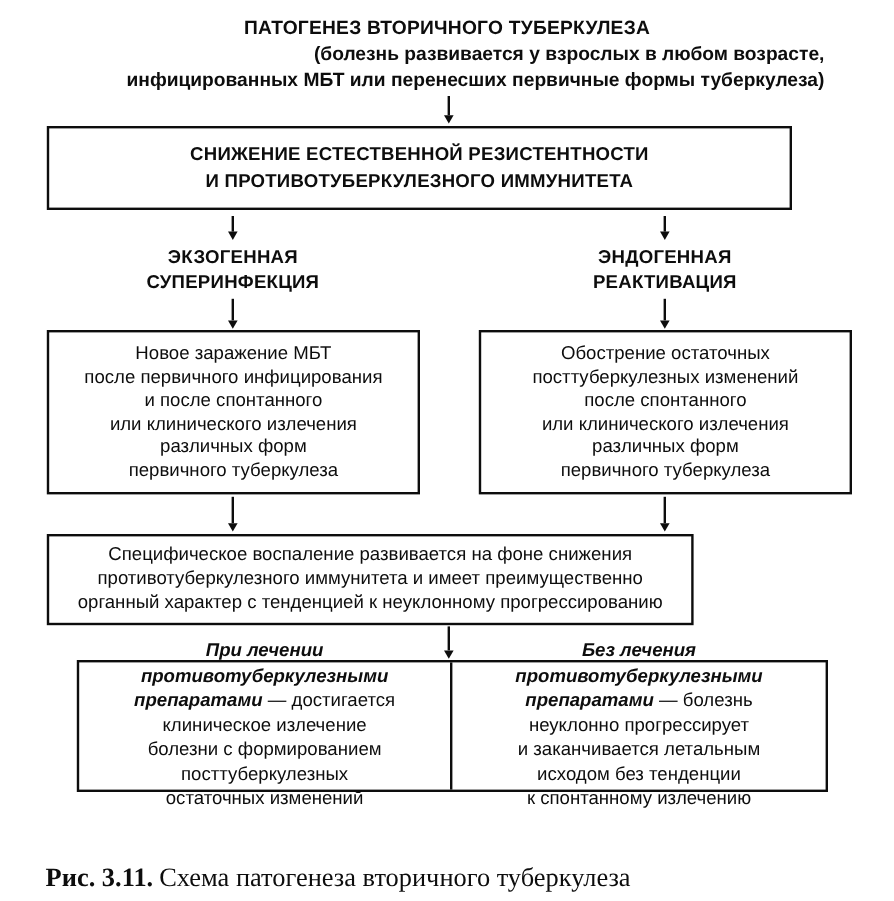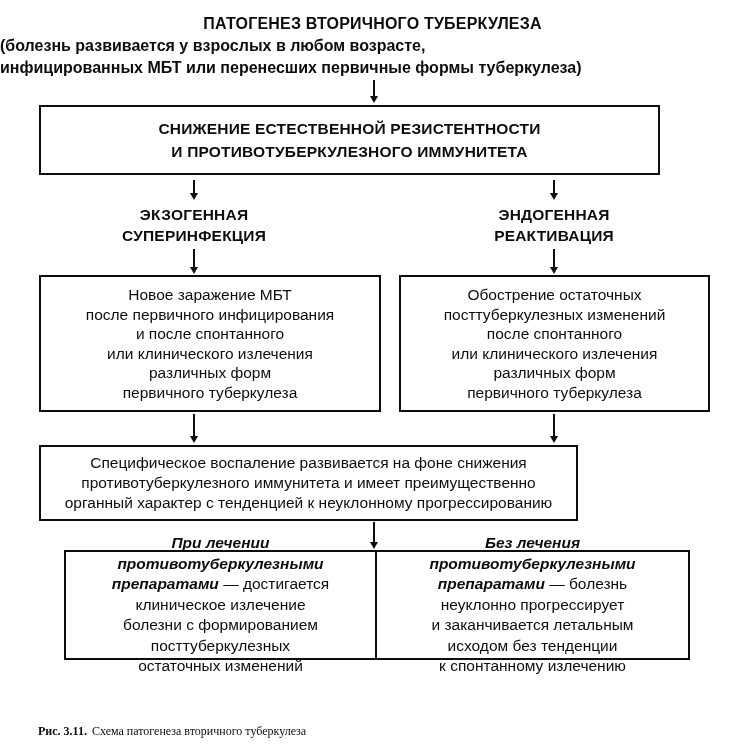--- a/index.html
+++ b/index.html
@@ -8,21 +8,21 @@
     position:relative; width:745px; height:751px; background:#ffffff;
     font-family:"Liberation Sans", sans-serif; color:#0d0d0d; overflow:hidden;
   }
   .abs { position:absolute; }
 
   .title {
     left:0; top:13px; width:745px; text-align:center;
     font-weight:bold; font-size:16px; line-height:22px; letter-spacing:0.2px;
   }
   .subtitle {
-    left:0; top:35px; width:687px; text-align:left;
+    left:0; top:35px; width:687px; text-align:right;
     font-weight:bold; font-size:16px; line-height:22px; white-space:pre-line;
   }
 
   .box {
     position:absolute; border:2.5px solid #0d0d0d; background:#ffffff;
     display:flex; align-items:center; justify-content:center;
     text-align:center; white-space:pre-line;
   }
   .box-resistance { font-weight:bold; font-size:15.5px; line-height:23px; letter-spacing:0.2px; }
   .box-body { font-size:15.5px; line-height:19.5px; }
@@ -47,21 +47,21 @@
   }
   .outcome-cell {
     flex:1 1 50%; display:flex; align-items:center; justify-content:center;
     text-align:center; white-space:pre-line; font-size:15.5px; line-height:20.5px;
   }
   .outcome-cell.left { border-right:2.5px solid #0d0d0d; }
   .lead { font-weight:bold; font-style:italic; }
 
   .caption {
     position:absolute; left:38px; top:720px; width:690px;
-    font-family:"Liberation Serif", serif; font-size:12px; line-height:22px;
+    font-family:"Liberation Serif", serif; font-size:22px; line-height:22px;
   }
   .caption .fig-label { font-weight:bold; }
   .caption .fig-text { margin-left:5px; }
 </style>
 </head>
 <body>
 
 <div class="page">
 
   <div class="abs title">ПАТОГЕНЕЗ ВТОРИЧНОГО ТУБЕРКУЛЕЗА</div>
@@ -77,21 +77,21 @@
   <div class="arrow" style="left:553px; top:180px; height:13px;"></div>
 
   <div class="branch-label" style="left:434px; top:204px;">ЭНДОГЕННАЯ
 РЕАКТИВАЦИЯ</div>
   <div class="branch-label" style="left:74px; top:204px;">ЭКЗОГЕННАЯ
 СУПЕРИНФЕКЦИЯ</div>
 
   <div class="arrow" style="left:193px; top:249px; height:18px;"></div>
   <div class="arrow" style="left:553px; top:249px; height:18px;"></div>
 
-  <div class="box box-body" style="left:39px; top:275px; width:342px; height:137px;">Новое заражение МБТ
+  <div class="box box-body" style="left:39px; top:275px; width:311px; height:137px;">Новое заражение МБТ
 после первичного инфицирования
 и после спонтанного
 или клинического излечения
 различных форм
 первичного туберкулеза</div>
   <div class="box box-body" style="left:399px; top:275px; width:311px; height:137px;">Обострение остаточных
 посттуберкулезных изменений
 после спонтанного
 или клинического излечения
 различных форм

